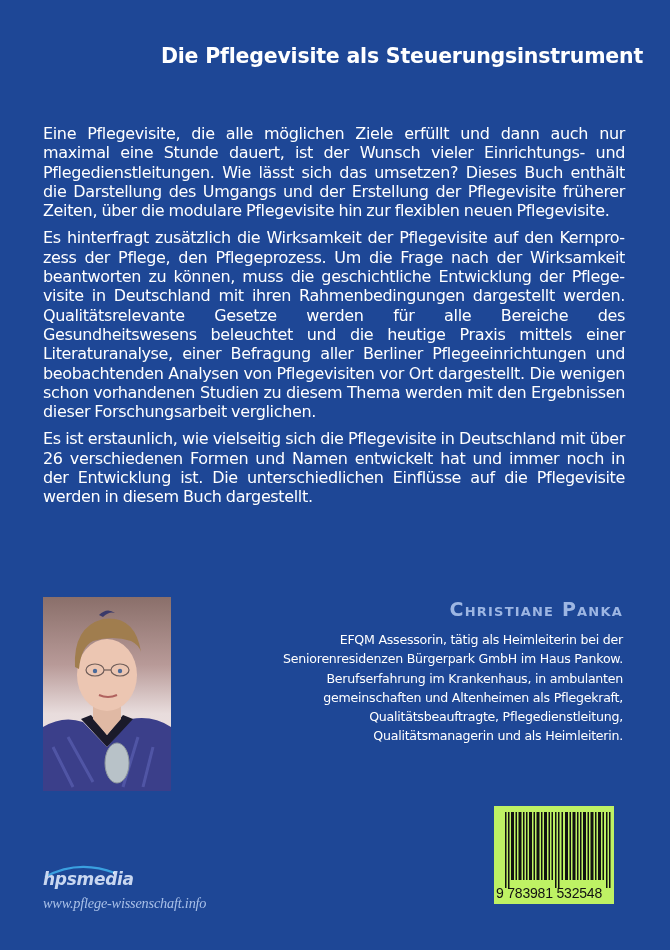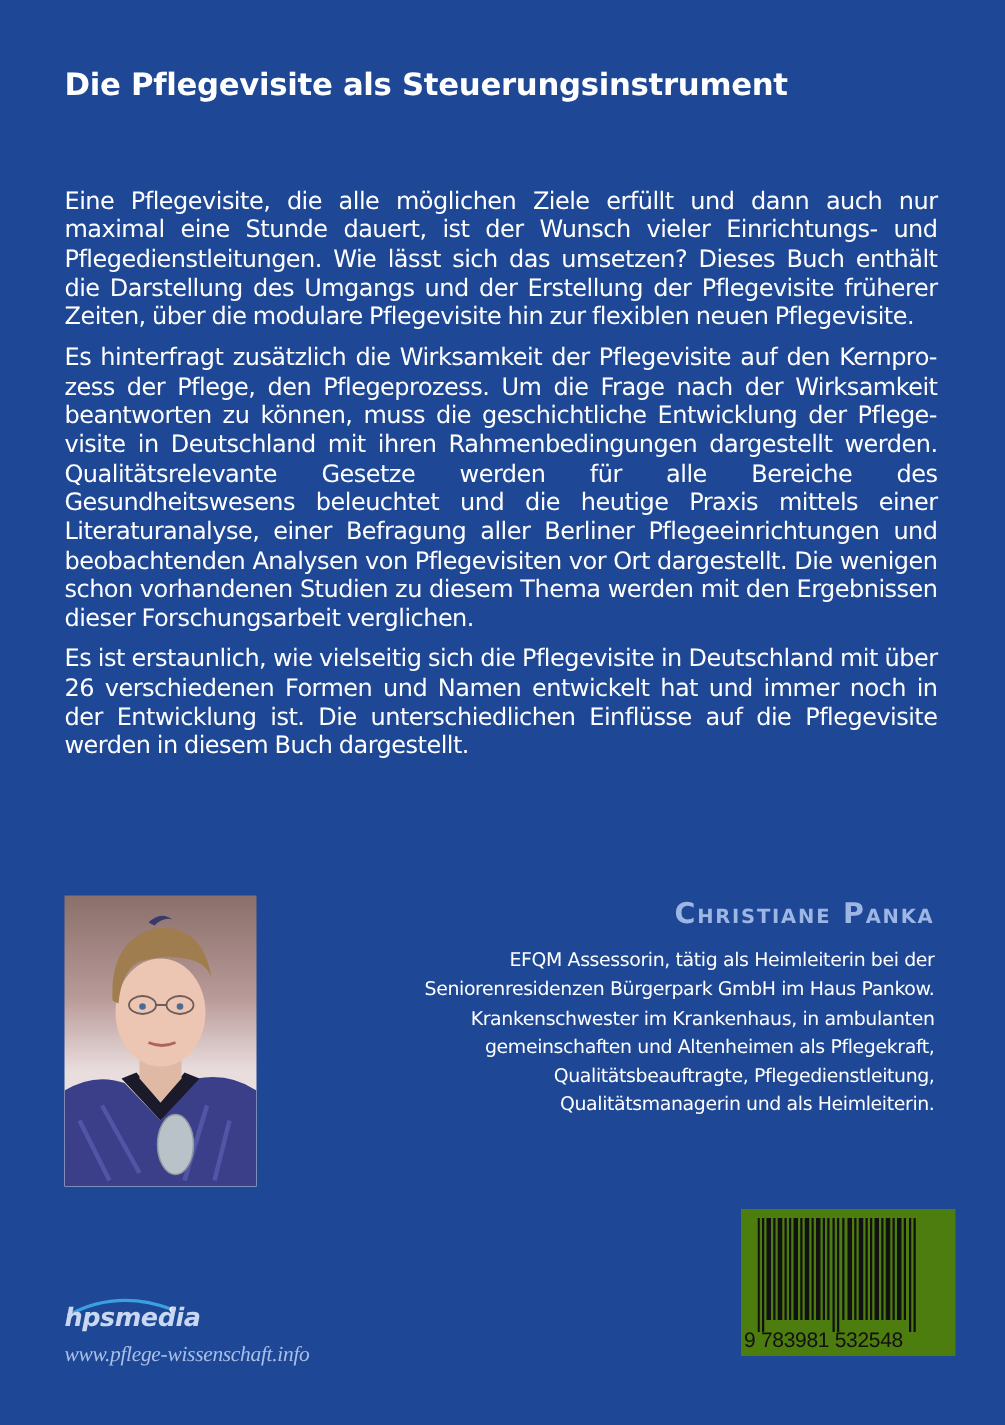--- a/index.html
+++ b/index.html
@@ -10,20 +10,21 @@
     overflow: hidden;
     font-family: "DejaVu Sans", "Liberation Sans", sans-serif;
     color: #ffffff;
   }
   .title {
     position: absolute; left: 43px; top: 42px; width: 600px;
     font-family: "DejaVu Sans", sans-serif;
     font-weight: bold; font-size: 20.5px; line-height: 29px;
     letter-spacing: -0.2px;
     margin: 0;
+    text-align: right;
   }
   .blurb {
     position: absolute; left: 43px; top: 124px; width: 582px;
     font-family: "DejaVu Sans", sans-serif;
     font-size: 16px; line-height: 19.3px;
     text-align: justify;
     letter-spacing: -0.35px;
     word-spacing: -0.5px;
   }
   .blurb p { margin: 0 0 8px 0; hyphens: manual; }
@@ -61,22 +62,22 @@
   }
   .pub-logo svg { position: absolute; left: 0; top: -8px; }
   .pub-logo span { position: relative; }
   .pub-url {
     font-family: Liberation Serif, serif;
     font-style: italic; font-size: 14.3px; color: #a9c0e8;
     letter-spacing: -0.2px;
     margin-top: 0px;
   }
   .barcode {
-    position: absolute; left: 494px; top: 806px; width: 143px; height: 98px;
-    background: #4d7c0f;
+    position: absolute; left: 494px; top: 806px; width: 120px; height: 98px;
+    background: #bef264;
   }
   .barcode svg { position: absolute; left: 11px; top: 6px; }
   .barcode-num {
     position: absolute; left: 2px; top: 79px; width: 126px;
     font-family: "Liberation Sans", sans-serif;
     font-size: 14px; color: #111; letter-spacing: -0.2px;
     white-space: nowrap;
   }
 </style>
 </head>
@@ -116,21 +117,21 @@
 
     <ellipse cx="74" cy="166" rx="12" ry="20" fill="#b8c2c8" stroke="#8e989e" stroke-width="1"></ellipse>
   </svg>
 </div>
 
 <div class="author-name">Christiane Panka</div>
 
 <div class="author-bio">
   <span>EFQM Assessorin, tätig als Heimleiterin bei der</span>
   <span>Seniorenresidenzen Bürgerpark GmbH im Haus Pankow.</span>
-  <span>Krankenschwester im Krankenhaus, in ambulanten</span>
+  <span>Berufserfahrung im Krankenhaus, in ambulanten</span>
   <span>gemeinschaften und Altenheimen als Pflegekraft,</span>
   <span>Qualitätsbeauftragte, Pflegedienstleitung,</span>
   <span>Qualitätsmanagerin und als Heimleiterin.</span>
 </div>
 
 <div class="publisher">
   <div class="pub-logo">
     <svg width="80" height="20" viewBox="0 0 80 20">
       <path d="M2 16 Q35 -2 72 12" stroke="#3aa0e0" stroke-width="2.2" fill="none"></path>
       <circle cx="72" cy="12" r="2" fill="#ffffff"></circle>

